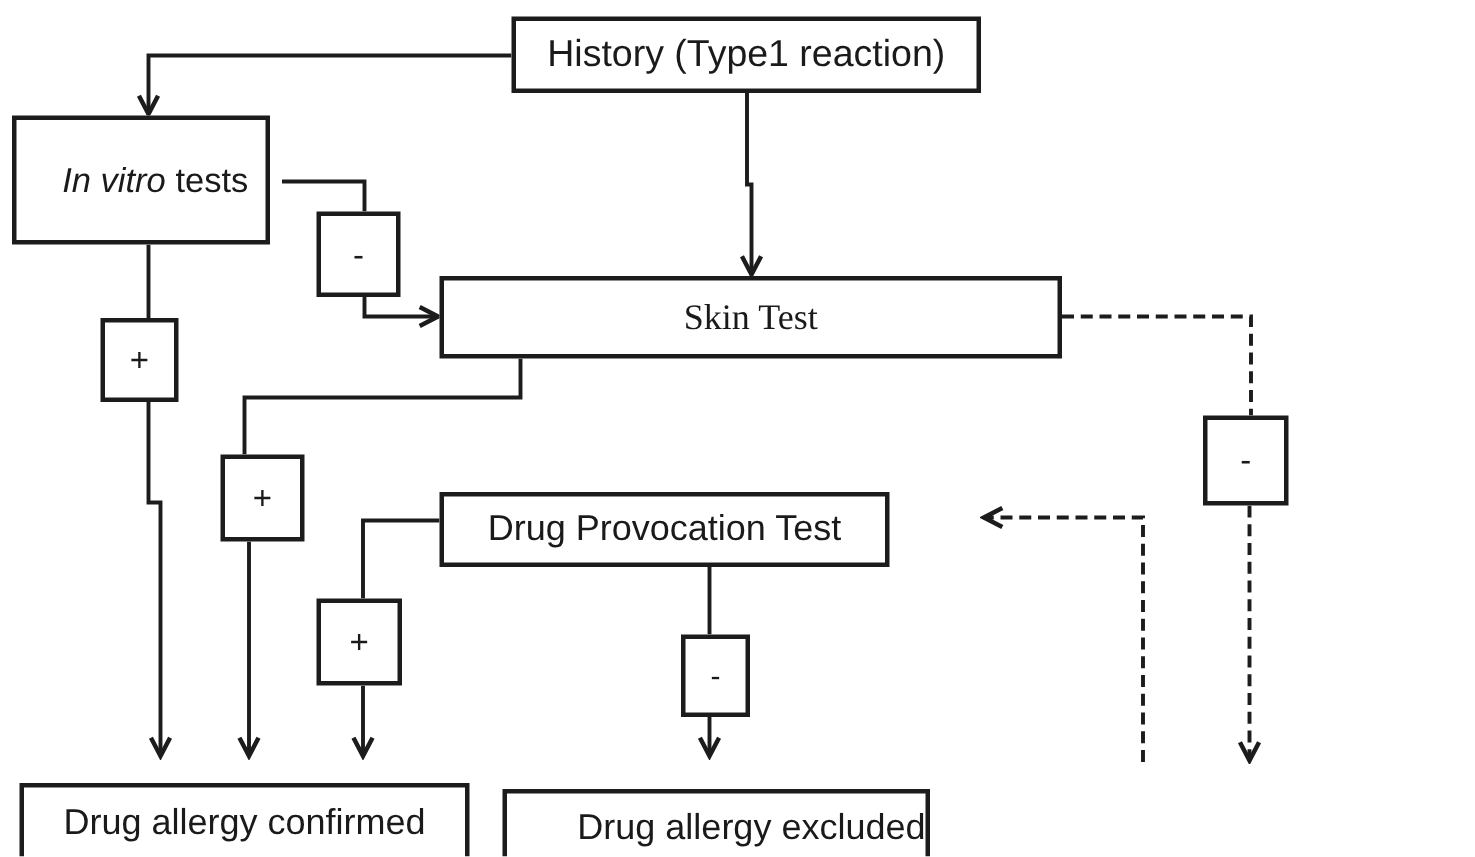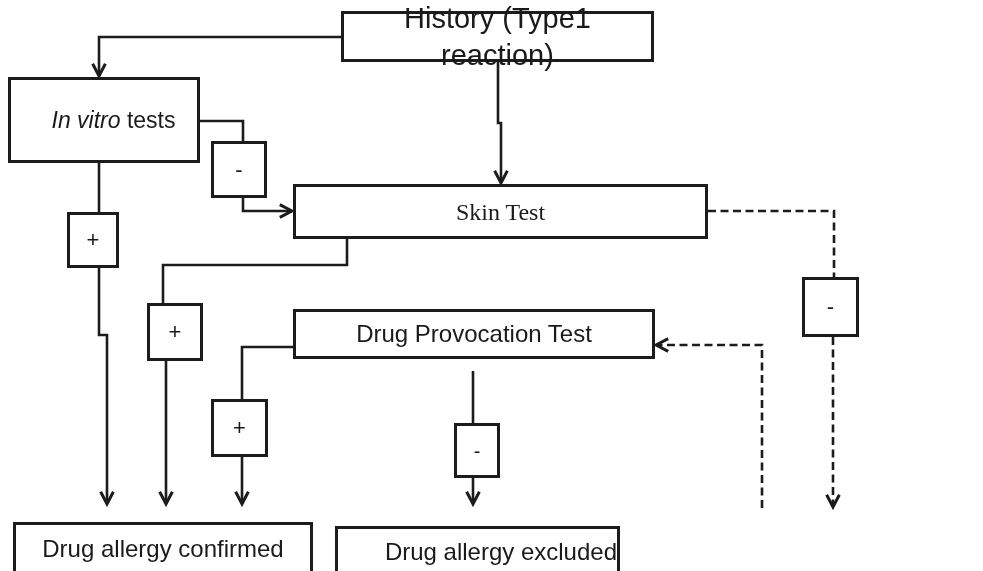--- a/index.html
+++ b/index.html
@@ -55,35 +55,35 @@
     <polyline points="166,361 166,504" marker-end="url(#arrow)"></polyline>
     <polyline points="293,347 242,347 242,399"></polyline>
     <polyline points="242,457 242,504" marker-end="url(#arrow)"></polyline>
     <polyline points="473,371 473,423"></polyline>
     <polyline points="473,478 473,504" marker-end="url(#arrow)"></polyline>
     <polyline class="dashed" points="708,211 834,211 834,277"></polyline>
     <polyline class="dashed" points="833,337 833,507" marker-end="url(#arrow)"></polyline>
     <polyline class="dashed" points="762,508 762,345 656,345" marker-end="url(#arrow)"></polyline>
   </svg>
 
-  <div class="node" style="left:341px;top:11px;width:313px;height:51px;font-size:29px;">
+  <div class="node" style="left:341px;top:11px;width:313px;height:51px;font-size:25px;">
     <span>History (Type1 reaction)</span>
   </div>
 
-  <div class="node" style="left:8px;top:77px;width:192px;height:86px;padding-left:19px;">
+  <div class="node" style="left:8px;top:77px;width:172px;height:86px;padding-left:19px;">
     <div class="invitro-text">
       <div><span class="it">In vitro</span><span> tests</span></div>
     </div>
   </div>
 
   <div class="node" style="left:293px;top:184px;width:415px;height:55px;font-family:Liberation Serif, serif;">
     <span>Skin Test</span>
   </div>
 
-  <div class="node" style="left:293px;top:309px;width:362px;height:50px;">
+  <div class="node" style="left:293px;top:328px;width:300px;height:50px;">
     <span>Drug Provocation Test</span>
   </div>
 
   <div class="node" style="left:13px;top:505px;width:300px;height:53px;margin-top:17px;">
     <span>Drug allergy confirmed</span>
   </div>
 
   <div class="node" style="left:335px;top:526px;width:285px;height:51px;justify-content:flex-end;">
     <span>Drug allergy excluded</span>
   </div>

